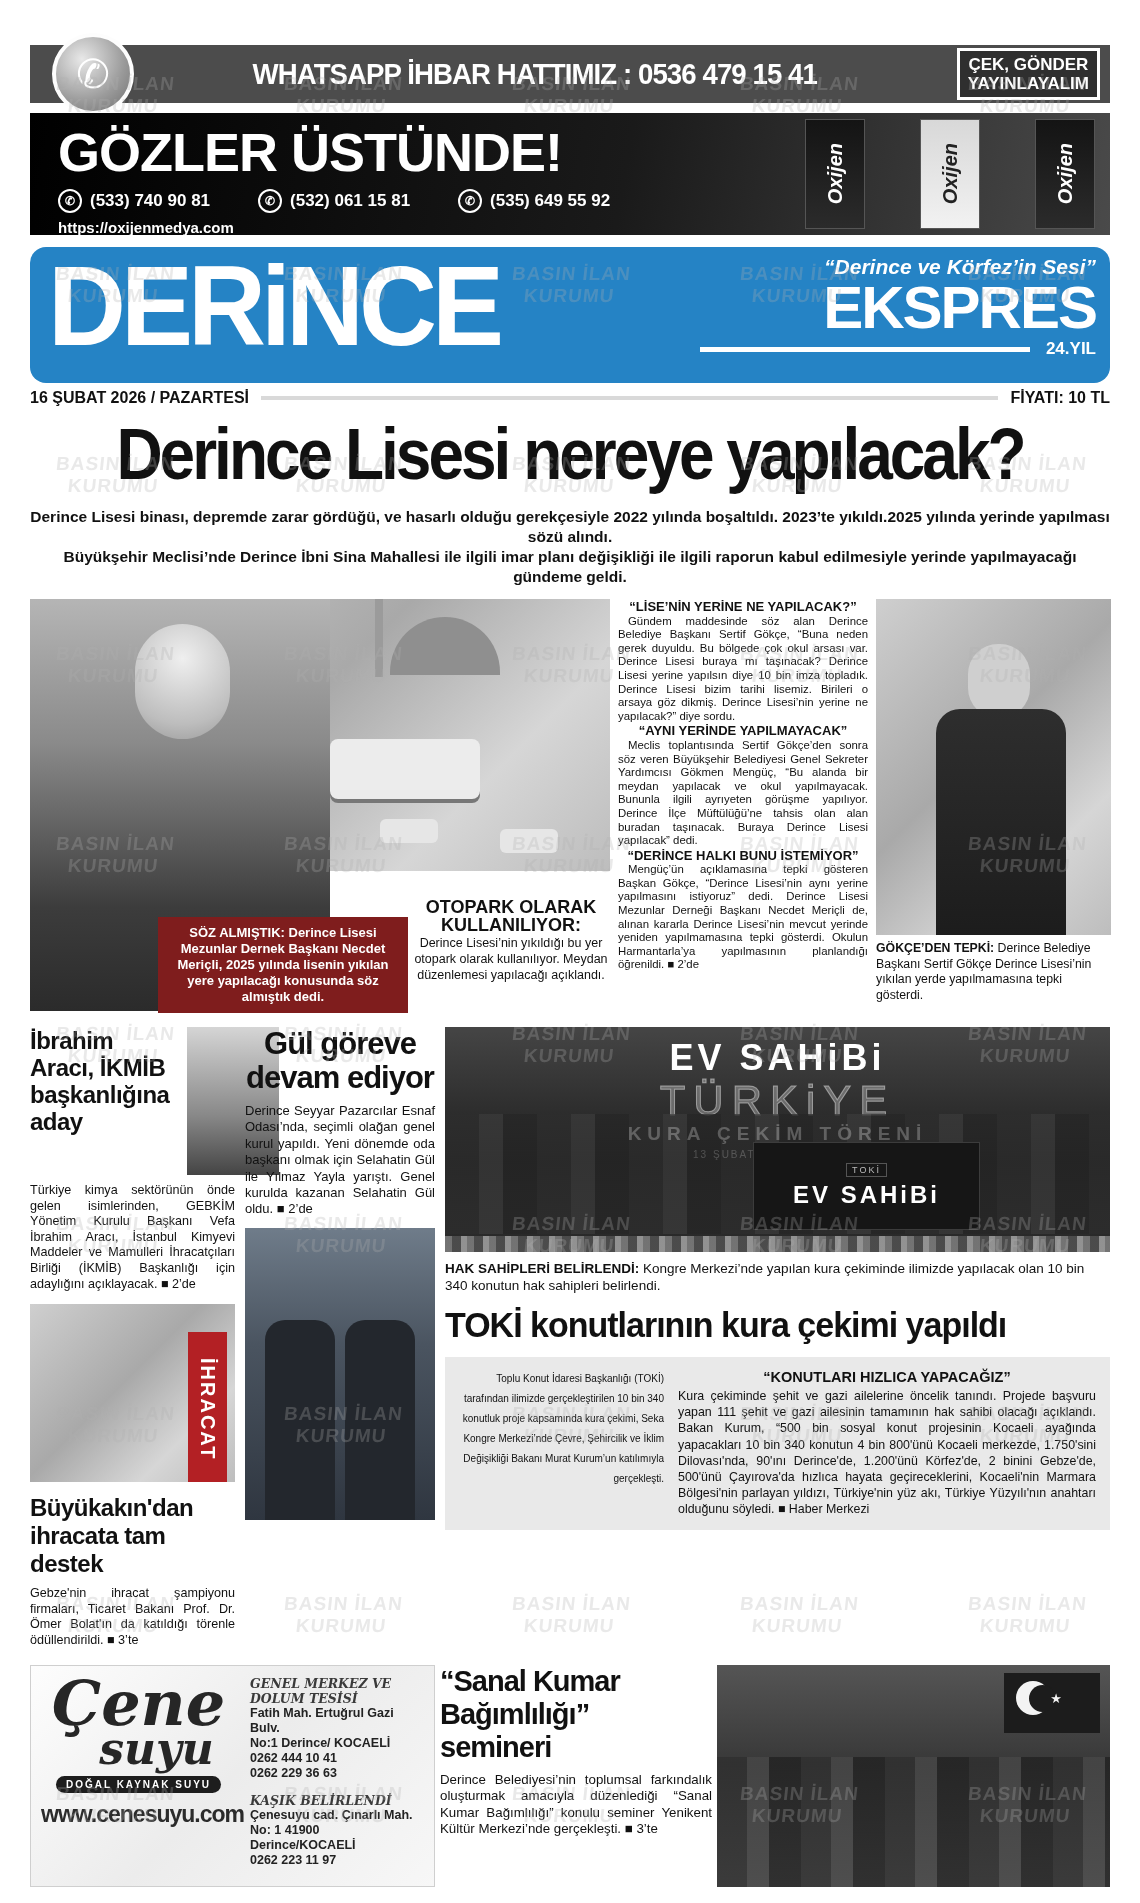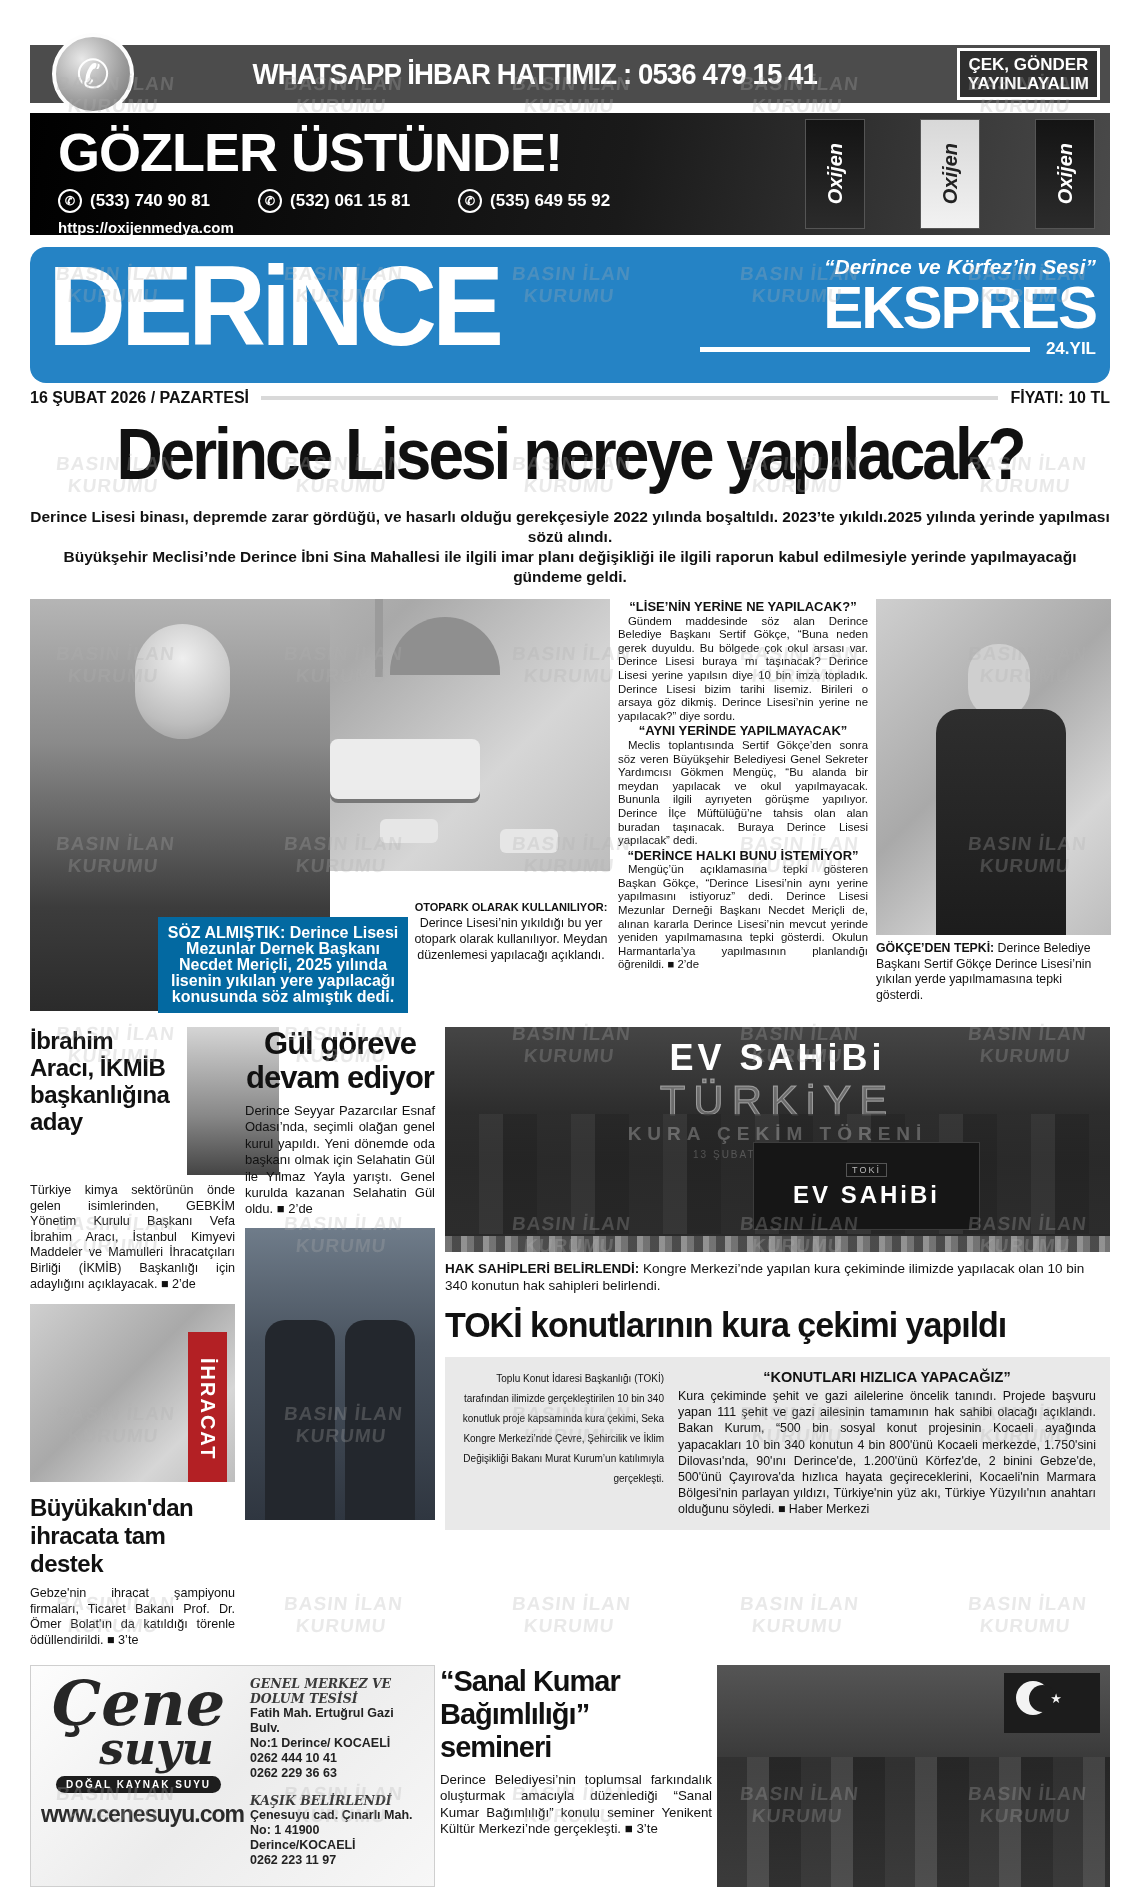--- a/index.html
+++ b/index.html
@@ -59,24 +59,24 @@
   .pl-wrap{position:relative;height:412px;}
   .pl-parking{position:absolute;left:0;top:0;width:580px;height:272px;}
   .dome{position:absolute;left:360px;top:18px;width:110px;height:58px;border-radius:110px 110px 0 0;background:#8f8f8f;}
   .minaret{position:absolute;left:345px;top:-2px;width:8px;height:80px;background:#9b9b9b;}
   .bus{position:absolute;left:300px;top:140px;width:150px;height:60px;background:#ececec;border-radius:8px;box-shadow:0 4px 0 #777;}
   .car{position:absolute;width:58px;height:24px;background:#e6e6e6;border-radius:6px;}
   .pl-portrait{position:absolute;left:0;top:0;width:300px;height:412px;
       background:linear-gradient(180deg,#b5b5b5 0%,#8a8a8a 35%,#3c3c3c 75%,#2b2b2b 100%);}
   .head-shape{position:absolute;left:105px;top:25px;width:95px;height:115px;border-radius:48px;
       background:radial-gradient(circle at 50% 30%,#efefef,#bdbdbd 70%,#9a9a9a);}
-  .cap-black{position:absolute;left:128px;top:318px;width:250px;background:#0369a1;color:#fff;
-      font-weight:bold;font-size:16px;line-height:16px;text-align:center;padding:8px 9px;box-sizing:border-box;}
+  .cap-black{position:absolute;left:128px;top:318px;width:250px;background:#7f1d1d;color:#fff;
+      font-weight:bold;font-size:13px;line-height:16px;text-align:center;padding:8px 9px;box-sizing:border-box;}
   .cap-otopark{position:absolute;right:0;top:300px;width:198px;text-align:center;font-size:12.5px;line-height:16px;}
-  .cap-otopark b{font-size:11px;}
+  .cap-otopark b{font-size:18px;}
   .artcol{font-size:11.4px;line-height:13.6px;text-align:justify;}
   .artcol .sub{font-weight:bold;font-size:13px;text-align:center;margin:1px 0;}
   .artcol p{margin:0;text-indent:10px;}
   .sec1-right .photo{height:336px;}
   .suit{position:absolute;left:60px;top:110px;width:130px;height:230px;background:linear-gradient(180deg,#2e2e2e,#1c1c1c);border-radius:24px 24px 0 0;}
   .face{position:absolute;left:92px;top:45px;width:62px;height:74px;border-radius:30px;background:#cfcfcf;}
   .cap-right{font-size:12.3px;line-height:15.5px;margin-top:6px;}
   .cap-right b{white-space:nowrap;}
   
   .sec2{display:grid;grid-template-columns:205px 190px 665px;gap:10px;margin-top:16px;}

